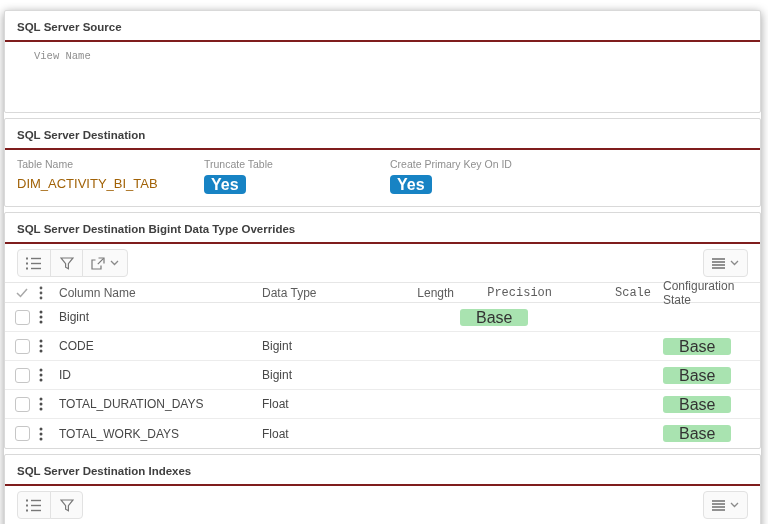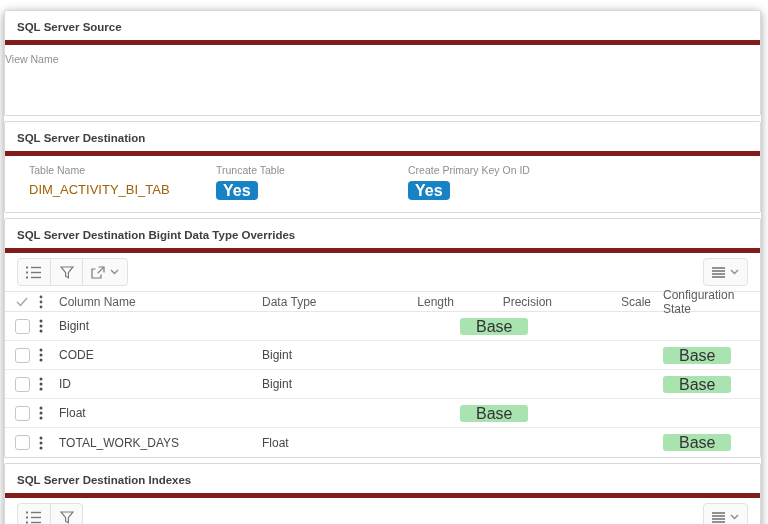--- a/index.html
+++ b/index.html
@@ -13,33 +13,33 @@
   .panel {
     position: absolute; top: 10px; left: 4px; width: 757px;
     background: #fff; border-radius: 3px;
     box-shadow: 0 2px 10px rgba(0,0,0,0.38);
   }
   .card {
     border: 1px solid #d9d9d9; border-radius: 2px;
     background: #fff; margin-bottom: 5px;
   }
   .card:last-child { margin-bottom: 0; }
-  .card-header { padding: 6px 12px 5px; border-bottom: 5px solid #7f1d1d; }
+  .card-header { padding: 6px 12px 5px; border-bottom: 2px solid #7f1d1d; }
   .card-title { font-size: 11.5px; font-weight: bold; color: #3f3f3f; }
 
   
-  .source-body { padding: 8px 0 28px; }
+  .source-body { padding: 8px 29px 28px; font-family: Liberation Mono, monospace; }
   .field-label { font-size: 10.5px; color: #8f8f8f; }
   .field-value { font-size: 13px; color: #a16207; margin-top: 6px; min-height: 16px; }
 
   
-  .dest-body { display: flex; padding: 8px 24px 12px; }
+  .dest-body { display: flex; padding: 8px 12px 12px; }
   .dest-col-1 { width: 187px; }
   .dest-col-2 { width: 186px; }
-  .dest-col-3 { flex: 1; margin-left: 6px; }
+  .dest-col-3 { flex: 1; }
   .badge-wrap { margin-top: 5px; }
   .badge { display: inline-block; font-size: 16px; line-height: 13px; border-radius: 4px; }
   .badge-blue { background: #1783c4; color: #fff; font-weight: bold; padding: 3px 7px; }
   .badge-green { background: #a9e3b0; color: #333; padding: 2px 16px; border-radius: 3px; }
 
   
   .toolbar { display: flex; justify-content: space-between; align-items: center; padding: 5px 12px; }
   .btn-group { display: flex; }
   .tbtn {
     height: 28px; min-width: 33px; padding: 0 8px;
@@ -67,22 +67,22 @@
     border-radius: 3px; background: #fff; display: inline-block;
   }
   .num { text-align: right; padding-right: 8px; }
 
   
   .oc-check { width: 34px; display: flex; justify-content: center; align-items: center; }
   .oc-dots  { width: 20px; display: flex; align-items: center; }
   .oc-name  { width: 203px; }
   .oc-type  { width: 130px; }
   .oc-length    { width: 70px; }
-  .oc-precision { width: 98px; }
-  .oc-scale     { width: 99px; }
+  .oc-precision { width: 98px; font-family: Liberation Mono, monospace; }
+  .oc-scale     { width: 99px; font-family: Liberation Mono, monospace; }
   .oc-config    { flex: 1; padding-left: 4px; }
   .icon-svg { display: block; }
 </style>
 </head>
 <body>
 
 <div class="panel">
 
   <section class="card">
     <div class="card-header">
@@ -281,20 +281,21 @@
           </div>
           <div class="oc-dots">
             <svg class="icon-svg" width="4" height="14" viewBox="0 0 4 14">
               <g fill="#4d4d4d">
                 <circle cx="2" cy="2" r="1.5"></circle>
                 <circle cx="2" cy="7" r="1.5"></circle>
                 <circle cx="2" cy="12" r="1.5"></circle>
               </g>
             </svg>
           </div>
+          <div class="oc-name">TOTAL_DURATION_DAYS</div>
           <div class="oc-type">Float</div>
           <div class="oc-length num"></div>
           <div class="oc-precision num"></div>
           <div class="oc-scale num"></div>
           <div class="oc-config">
             <span class="badge badge-green">Base</span>
           </div>
         </div>
 
         <div class="grid-row">

